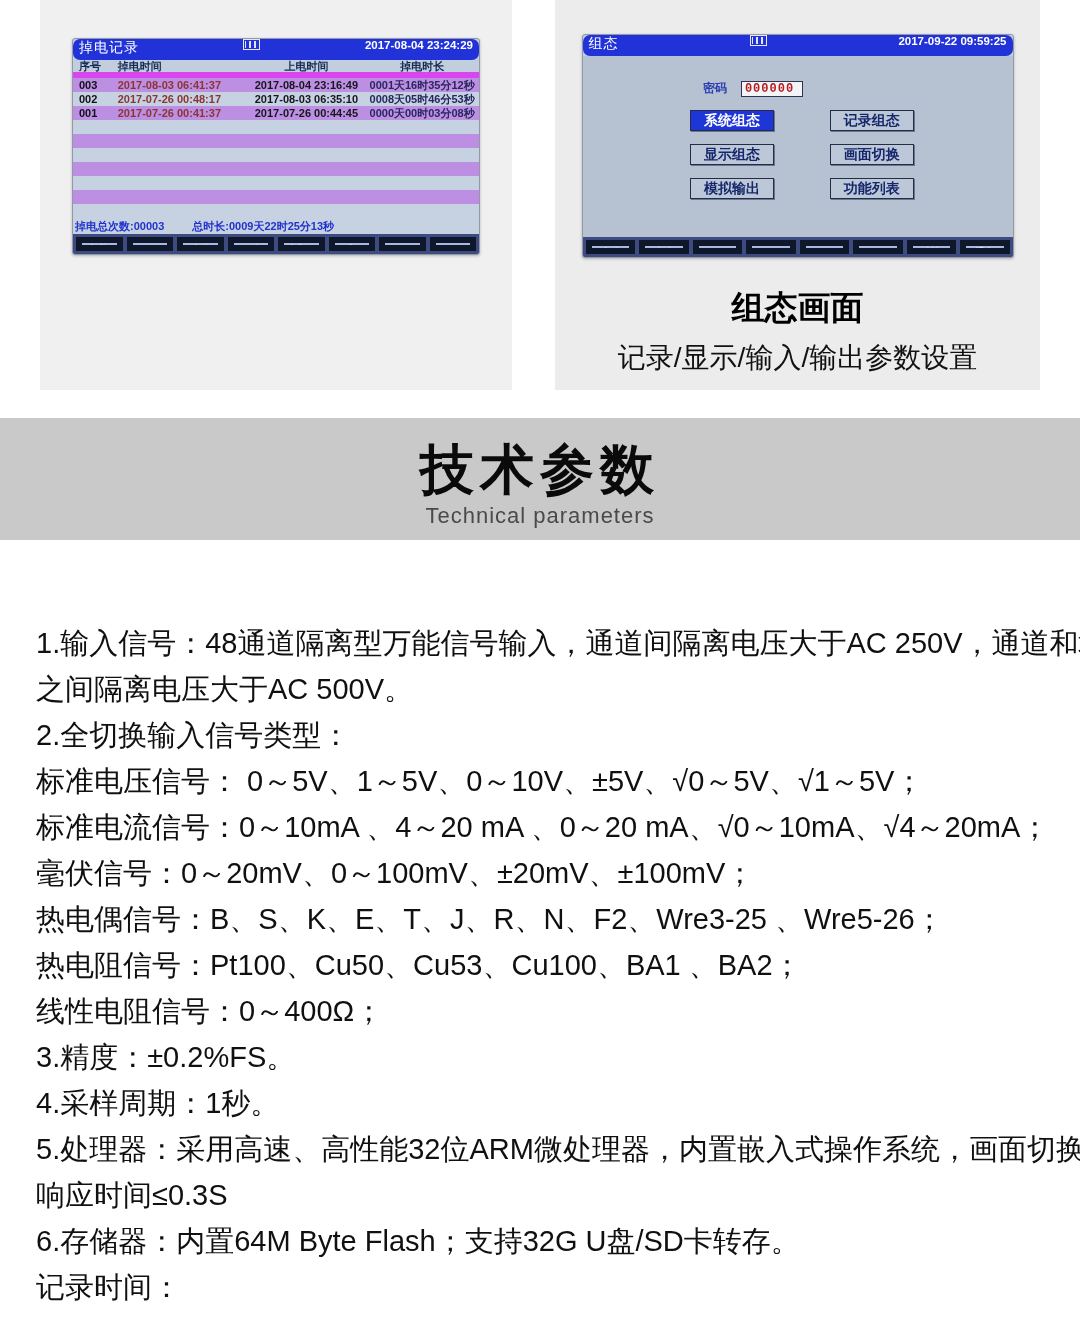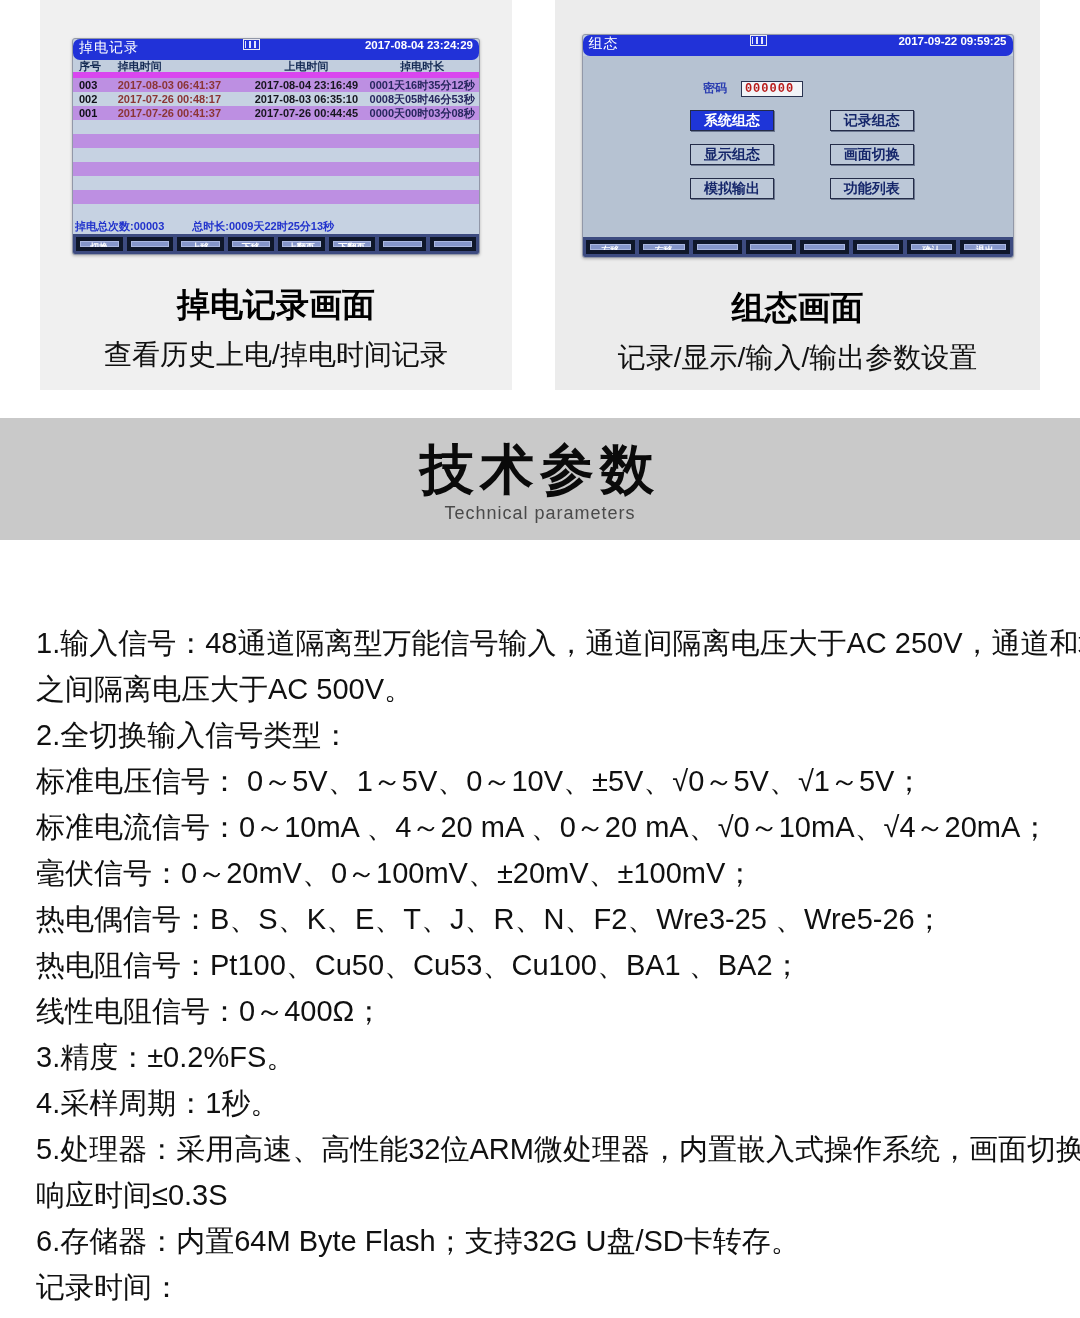--- a/index.html
+++ b/index.html
@@ -34,21 +34,21 @@
   .row .c-no  { color:#101018; font-weight:bold; }
   .row .c-off { color:#8b3535; font-weight:bold; }
   .row .c-on  { color:#16161e; font-weight:bold; }
   .row .c-dur { color:#27275e; font-weight:bold; }
   .stripe-a { background:#bd8fe2; }
   .stripe-b { background:#c6d2e2; }
   .statusline { height:16px; background:#c6d2e2; color:#2233cc; font-size:11px; font-weight:bold; display:flex; align-items:flex-end; padding-left:2px; gap:28px; }
 
   
   .navbar { height:20px; background:#3d4b80; display:flex; align-items:center; padding:0 3px; gap:4px; }
-  .nav-btn { flex:1; height:14px; background:#8596ca; border:4px solid #0f172a; box-shadow:inset 0 0 0 1px #aab7e0;
+  .nav-btn { flex:1; height:14px; background:#8596ca; border:6px solid #0f172a; box-shadow:inset 0 0 0 1px #aab7e0;
              color:#fff; font-size:9px; font-weight:bold; text-align:center; line-height:12px; overflow:hidden; }
 
   
   .cfg-body { height:181px; background:#b6c2d2; position:relative; font-size:12px; }
   .pwd-row { position:absolute; left:28%; top:24px; display:flex; align-items:flex-end; gap:14px;font-family:Liberation Mono, monospace; }
   .pwd-label { color:#2a3db0; font-weight:bold; font-size:12px; }
   .pwd-input { width:62px; height:16px; background:#f2f4f8; border:1px solid #2a3350; color:#b91c1c;
                font-size:12px; font-weight:bold; line-height:14px; padding-left:3px; letter-spacing:1px; }
   .menu-grid { position:absolute; left:25%; top:54px; width:52%; display:grid;
                grid-template-columns:1fr 1fr; column-gap:56px; row-gap:13px; }
@@ -57,21 +57,21 @@
   .menu-btn.active { background:#1e35d8; color:#ffffff; }
 
   
   .caption { text-align:center; margin-top:28px; }
   .cap-title { font-size:33px; font-weight:bold; color:#000; }
   .cap-sub   { font-size:28px; color:#111; margin-top:8px; }
 
   
   .banner { margin-top:28px; height:122px; background:#c9c9c9; text-align:center; padding-top:16px; }
   .banner-title { font-size:54px; font-weight:bold; color:#0a0a0a; letter-spacing:6px; }
-  .banner-sub   { font-size:18px; color:#4a4a4a; margin-top:-4px; letter-spacing:1px; }
+  .banner-sub   { font-size:22px; color:#4a4a4a; margin-top:-4px; letter-spacing:1px; }
 
   
   .specs { padding:80px 20px 0 36px; }
   .spec-line { font-size:29px; color:#101010; line-height:46px; white-space:nowrap; }
 </style>
 </head>
 <body>
 
 <div class="top">
 
@@ -120,24 +120,20 @@
       <div class="navbar">
         <span class="nav-btn">切换</span>
         <span class="nav-btn"></span>
         <span class="nav-btn">上移</span>
         <span class="nav-btn">下移</span>
         <span class="nav-btn">上翻页</span>
         <span class="nav-btn">下翻页</span>
         <span class="nav-btn"></span>
         <span class="nav-btn"></span>
       </div>
-    </div>
-    <div class="caption">
-      <div class="cap-title">掉电记录画面</div>
-      <div class="cap-sub">查看历史上电/掉电时间记录</div>
     </div>
   </div>
 
   <div class="card card-right">
     <div class="screen screen-right">
       <div class="titlebar">
         <span class="t-title">组态</span>
         <span class="t-icon"></span>
         <span class="t-date">2017-09-22 09:59:25</span>
       </div>

